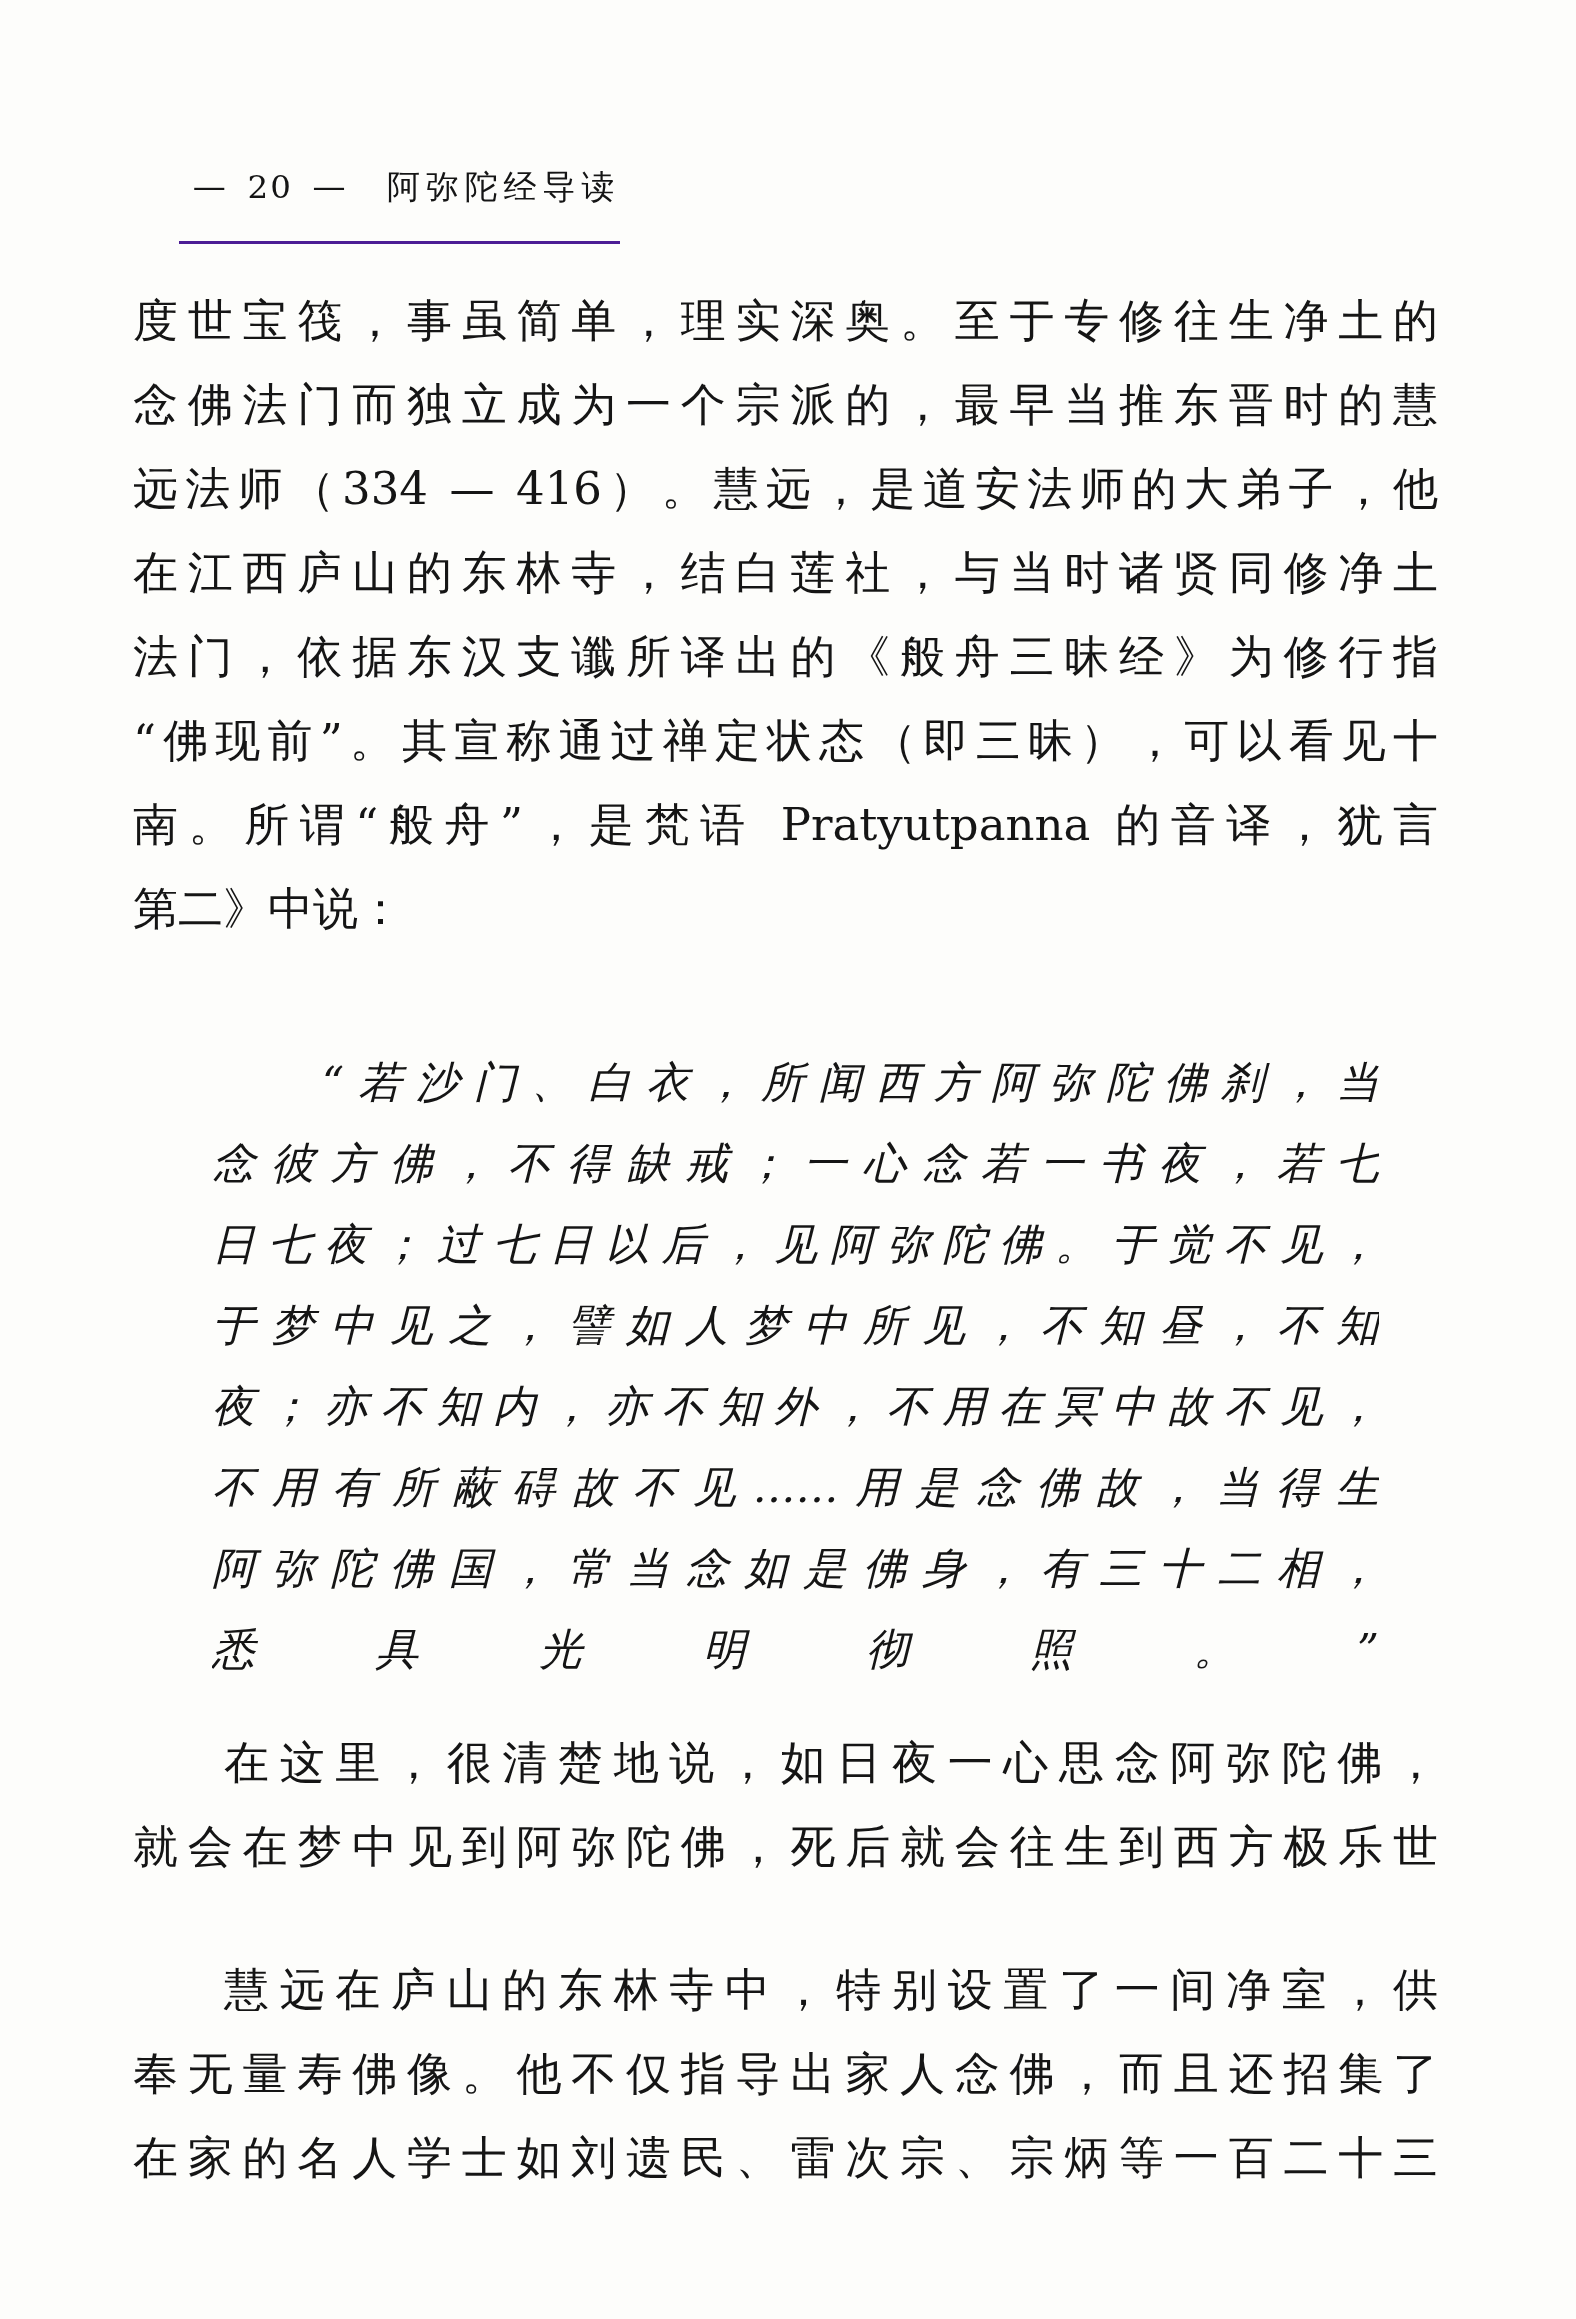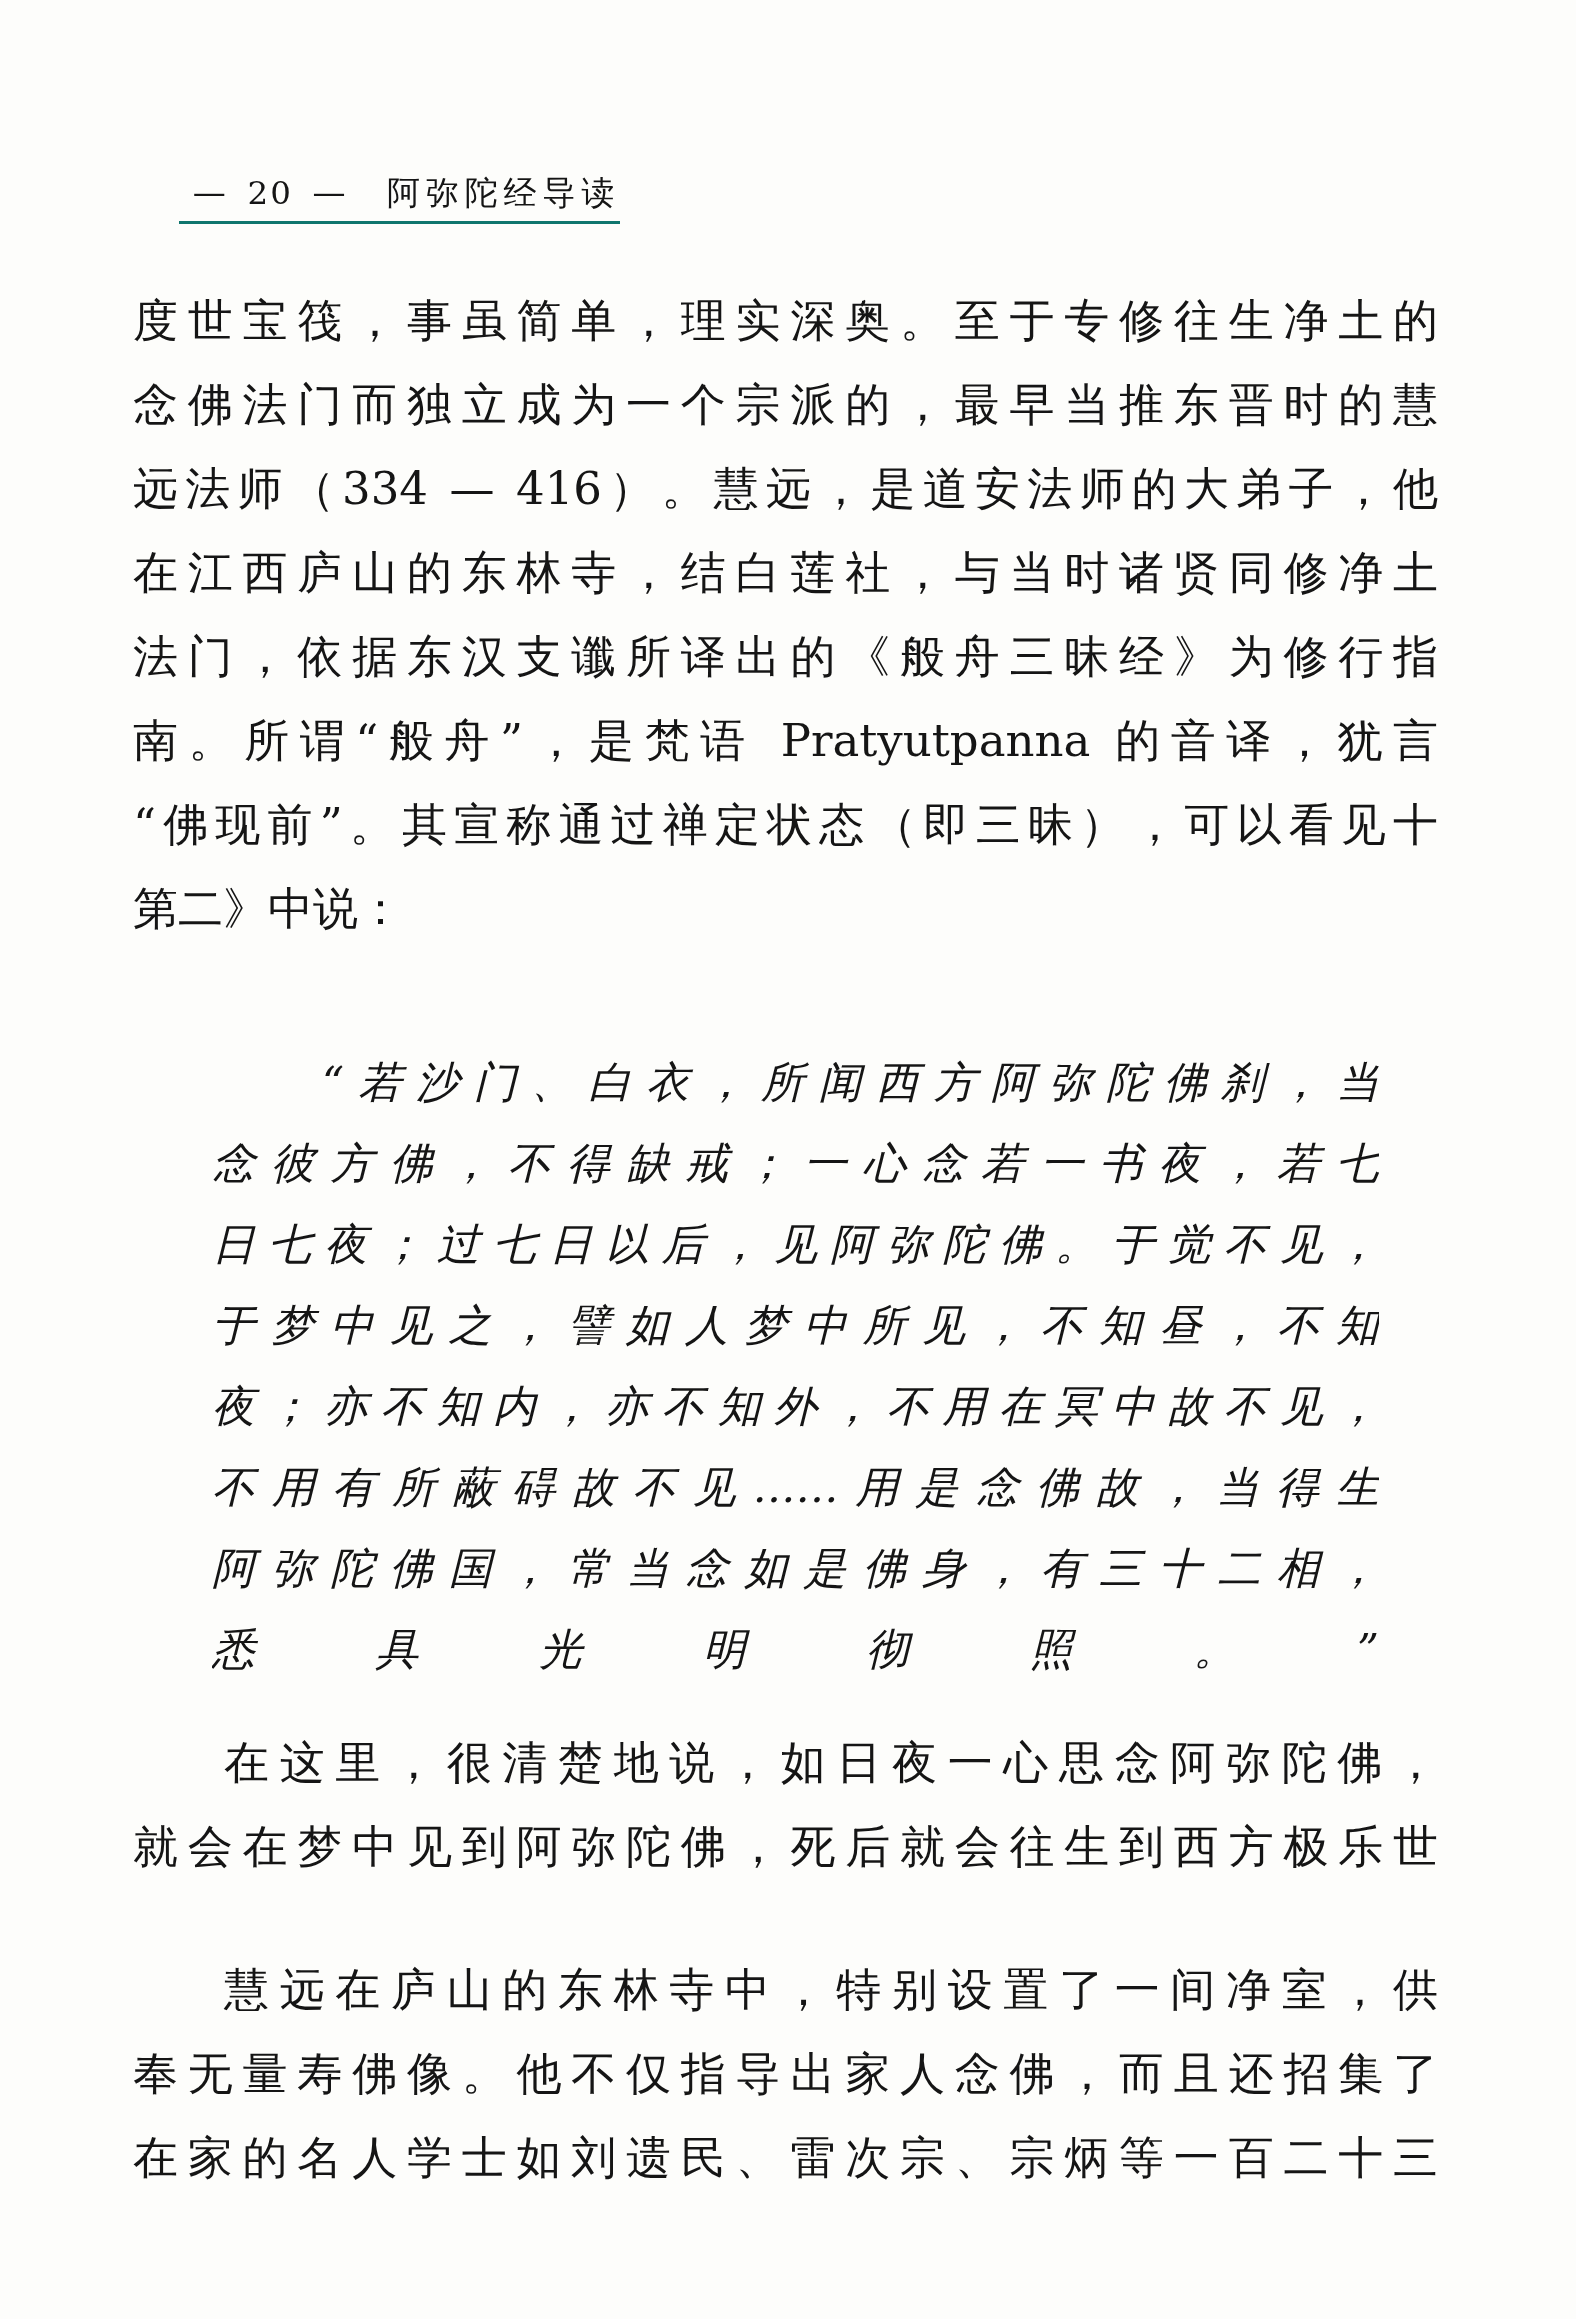--- a/index.html
+++ b/index.html
@@ -9,25 +9,25 @@
     height: 2320px;
     margin: 0 auto;
     background: #fdfdfb;
     color: #151515;
     font-family: "DejaVu Serif", "Liberation Serif", serif;
     overflow: hidden;
   }
   .running-header {
     position: absolute;
     left: 179px;
-    top: 171px;
+    top: 165px;
     font-size: 33px;
     letter-spacing: 2px;
-    padding-bottom: 5px;
-    border-bottom: 3px solid #0f766e;
+    padding-bottom: 31px;
+    border-bottom: 3px solid #4c1d95;
     white-space: nowrap;
   }
   .running-header .hsep { display: inline-block; margin: 0 13.8px; }
   .running-header .pgnum { display: inline-block; margin: 0 5.9px; font-size: 32.5px; }
   .running-header .btitle { display: inline-block; margin-left: 25.6px; letter-spacing: 5.9px; }
 
   .block { position: absolute; left: 133px; width: 1305px; }
   .bline {
     height: 84px;
     line-height: 84px;
@@ -66,22 +66,22 @@
   <div class="running-header">
     <span class="hsep">—</span><span class="pgnum">20</span><span class="hsep">—</span><span class="btitle">阿弥陀经导读</span>
   </div>
 
   <div class="block p1">
     <div class="bline">度世宝筏，事虽简单，理实深奥。至于专修往生净土的</div>
     <div class="bline">念佛法门而独立成为一个宗派的，最早当推东晋时的慧</div>
     <div class="bline">远法师（334 — 416）。慧远，是道安法师的大弟子，他</div>
     <div class="bline">在江西庐山的东林寺，结白莲社，与当时诸贤同修净土</div>
     <div class="bline">法门，依据东汉支谶所译出的《般舟三昧经》为修行指</div>
+    <div class="bline">“佛现前”。其宣称通过禅定状态（即三昧），可以看见十</div>
     <div class="bline">南。所谓“般舟”，是梵语 Pratyutpanna 的音译，犹言</div>
-    <div class="bline">“佛现前”。其宣称通过禅定状态（即三昧），可以看见十</div>
     <div class="bline short">第二》中说：</div>
   </div>
 
   <div class="quote-block">
     <div class="qline q-first">“若沙门、白衣，所闻西方阿弥陀佛刹，当</div>
     <div class="qline">念彼方佛，不得缺戒；一心念若一书夜，若七</div>
     <div class="qline">日七夜；过七日以后，见阿弥陀佛。于觉不见，</div>
     <div class="qline">于梦中见之，譬如人梦中所见，不知昼，不知</div>
     <div class="qline">夜；亦不知内，亦不知外，不用在冥中故不见，</div>
     <div class="qline">不用有所蔽碍故不见……用是念佛故，当得生</div>

